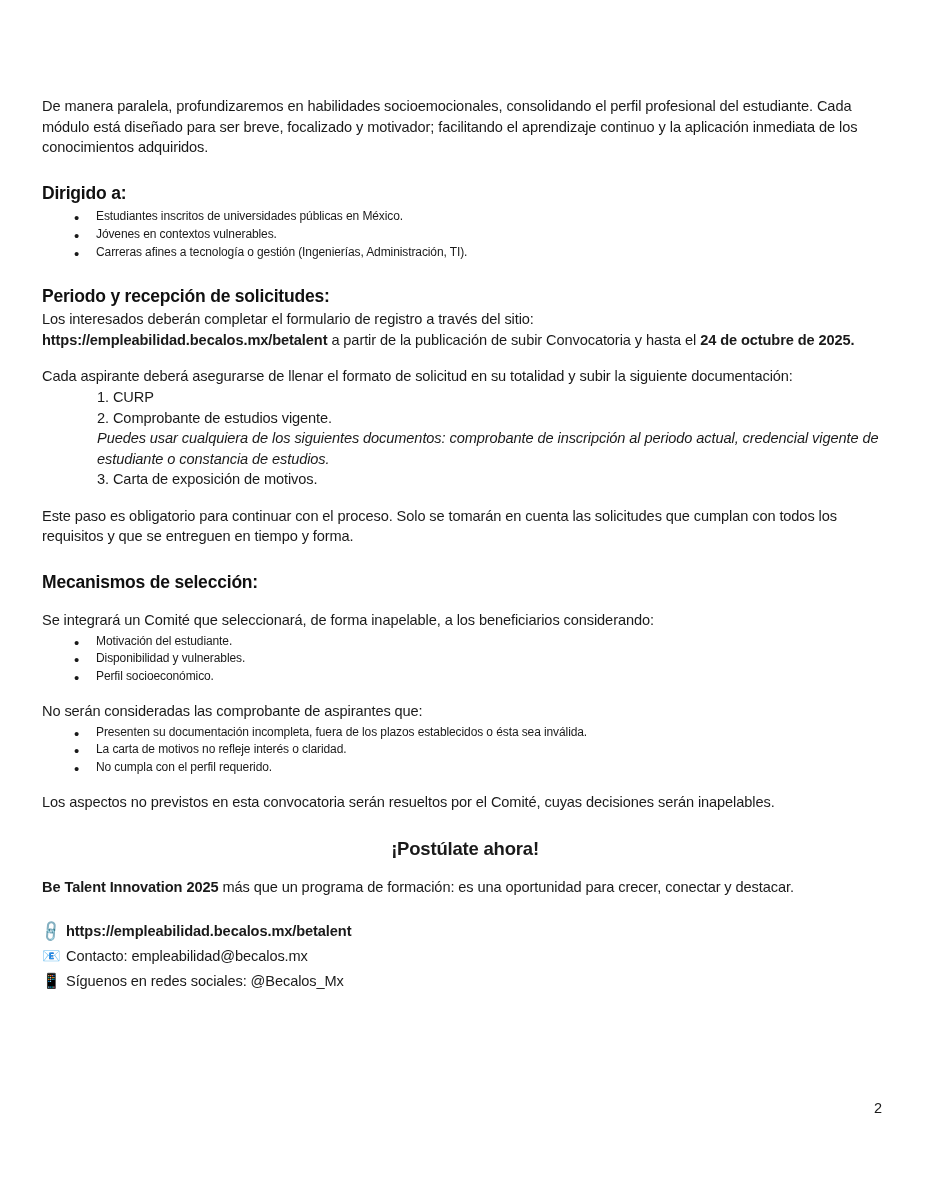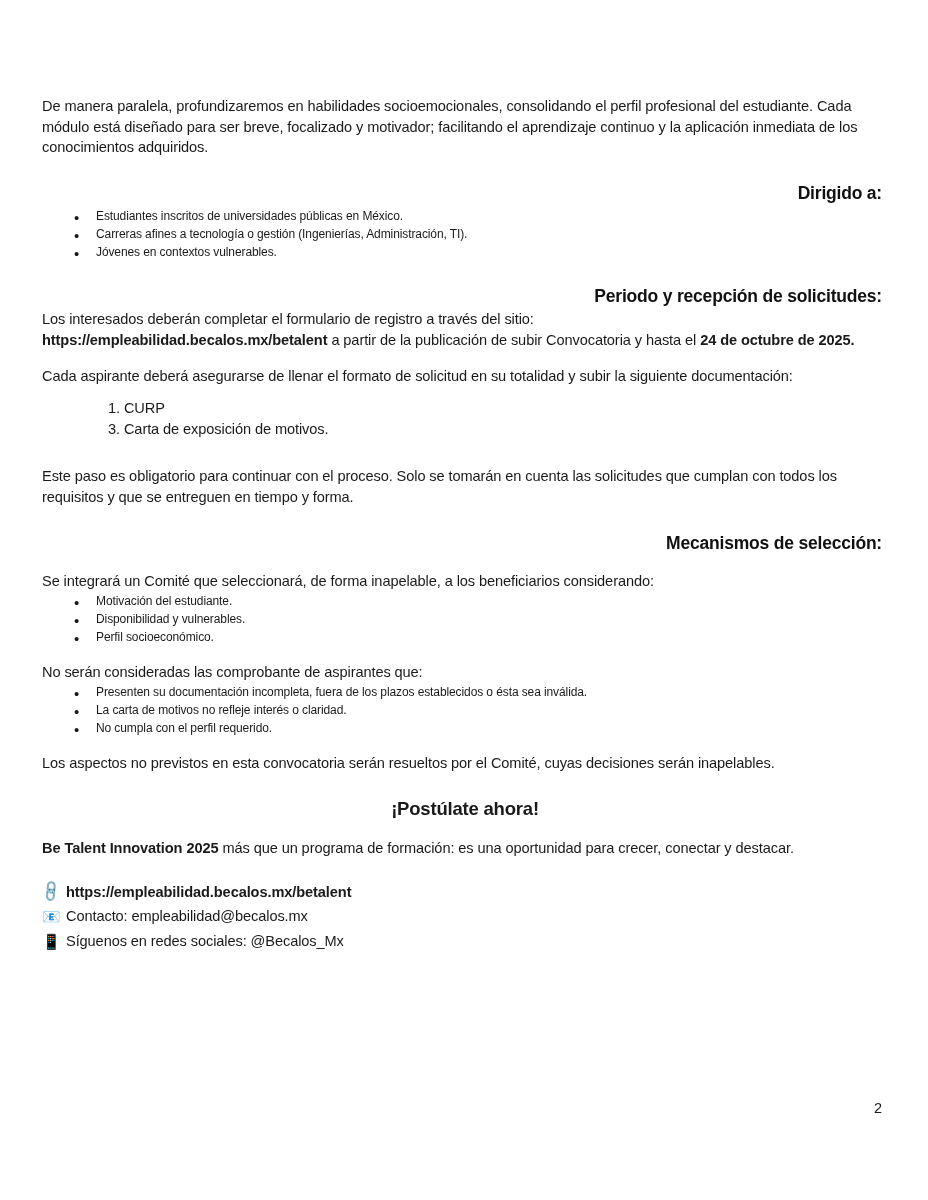--- a/index.html
+++ b/index.html
@@ -37,42 +37,41 @@
     margin-bottom: 0;
   }
   .spacer-lg { height: 23px; }
   .spacer-md { height: 15px; }
   h2.heading {
     font-size: 17.5px;
     font-weight: bold;
     margin: 0;
     letter-spacing: -0.2px;
     color: #111;
-    text-align: right;
   }
   ul.bullets {
     margin: 2px 0 0 0;
     padding-left: 54px;
     list-style: none;
   }
   ul.bullets li {
     position: relative;
     margin-bottom: 1px;
     font-size: 12px;
     line-height: 1.4;
   }
   ul.bullets li::before {
     content: "•";
     position: absolute;
     left: -22px;
     top: -1px;
     font-size: 15px;
   }
   .numlist {
-    margin: 12px;
+    margin: 1px;
     padding-left: 54px;
   }
   .numlist .item {
     font-size: 14.6px;
     line-height: 1.4;
   }
   .numlist .note {
     font-style: italic;
     font-size: 14.6px;
     line-height: 1.4;
@@ -121,35 +120,37 @@
 <div class="page">
   <div class="content">
 
     <p class="para">De manera paralela, profundizaremos en habilidades socioemocionales, consolidando el perfil profesional del estudiante. Cada módulo está diseñado para ser breve, focalizado y motivador; facilitando el aprendizaje continuo y la aplicación inmediata de los conocimientos adquiridos.</p>
 
     <div class="spacer-lg"></div>
 
     <h2 class="heading">Dirigido a:</h2>
     <ul class="bullets">
       <li>Estudiantes inscritos de universidades públicas en México.</li>
+      <li>Jóvenes en contextos vulnerables.</li>
       <li>Carreras afines a tecnología o gestión (Ingenierías, Administración, TI).</li>
-      <li>Jóvenes en contextos vulnerables.</li>
     </ul>
 
     <div class="spacer-lg"></div>
 
     <h2 class="heading">Periodo y recepción de solicitudes:</h2>
     <p class="para">Los interesados deberán completar el formulario de registro a través del sitio:</p>
     <p class="para"><span class="link-bold">https://empleabilidad.becalos.mx/betalent</span><span> a partir de la publicación de subir Convocatoria y hasta el </span><b>24 de octubre de 2025.</b></p>
 
     <div class="spacer-md"></div>
 
     <p class="para">Cada aspirante deberá asegurarse de llenar el formato de solicitud en su totalidad y subir la siguiente documentación:</p>
     <div class="numlist">
       <div class="item">1. CURP</div>
+      <div class="item">2. Comprobante de estudios vigente.</div>
+      <div class="note">Puedes usar cualquiera de los siguientes documentos: comprobante de inscripción al periodo actual, credencial vigente de estudiante o constancia de estudios.</div>
       <div class="item">3. Carta de exposición de motivos.</div>
     </div>
 
     <div class="spacer-md"></div>
 
     <p class="para">Este paso es obligatorio para continuar con el proceso. Solo se tomarán en cuenta las solicitudes que cumplan con todos los requisitos y que se entreguen en tiempo y forma.</p>
 
     <div class="spacer-lg"></div>
 
     <h2 class="heading">Mecanismos de selección:</h2>

